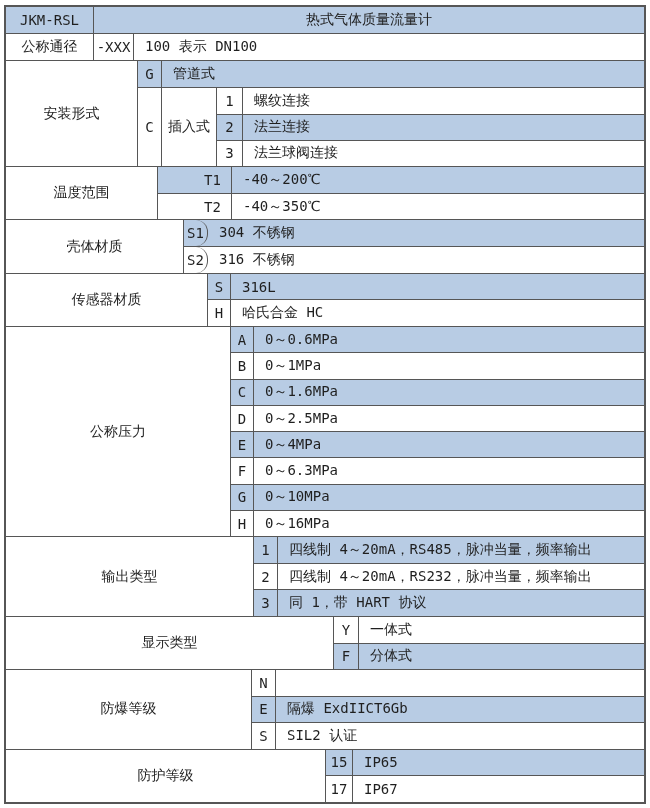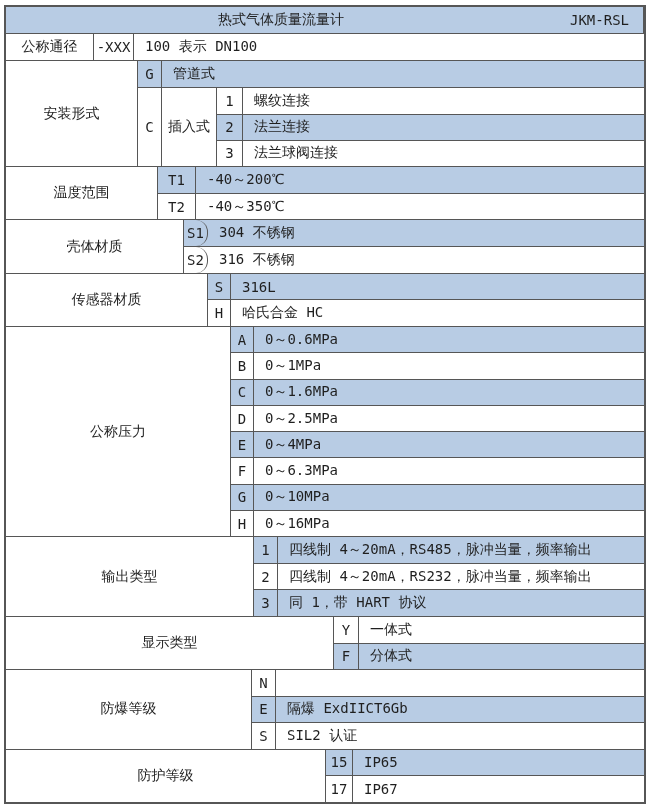--- a/index.html
+++ b/index.html
@@ -37,38 +37,38 @@
   }
   .value{flex:1;justify-content:flex-start;padding-left:11px;border-right:none;}
   .blue{background:var(--blue);}
   
   .w-model{width:88px;}
   .w-dcode{width:40px;}
   .lab-install{width:132px;}
   .code-gc{width:24px;}
   .code-ins{width:55px;}
   .code-sub{width:26px;}
-  .lab-temp{width:152px;}      .code-temp{width:38px;}
+  .lab-temp{width:152px;}      .code-temp{width:38px;margin-left:36px;}
   .lab-housing{width:178px;}   .code-housing{width:24px;border-radius:12px;}
   .lab-sensor{width:202px;}    .code-sensor{width:23px;}
   .lab-pressure{width:225px;}  .code-pressure{width:23px;}
   .lab-output{width:248px;}    .code-output{width:24px;}
   .lab-display{width:328px;}   .code-display{width:25px;}
   .lab-explosion{width:246px;text-align:center;} .code-explosion{width:24px;}
   .lab-protection{width:320px;}.code-protection{width:27px;}
   .title-cell{flex:1;justify-content:center;border-right:none;}
 </style>
 </head>
 <body>
 
 <div class="spec-table">
 
   <div class="sec r1 blue">
+    <div class="cell w-model">JKM-RSL</div>
     <div class="cell title-cell">热式气体质量流量计</div>
-    <div class="cell w-model">JKM-RSL</div>
   </div>
 
   <div class="sec r1">
     <div class="cell w-model">公称通径</div>
     <div class="cell w-dcode">-XXX</div>
     <div class="cell value">100 表示 DN100</div>
   </div>
 
   <div class="sec r4">
     <div class="cell lab-install">安装形式</div>

